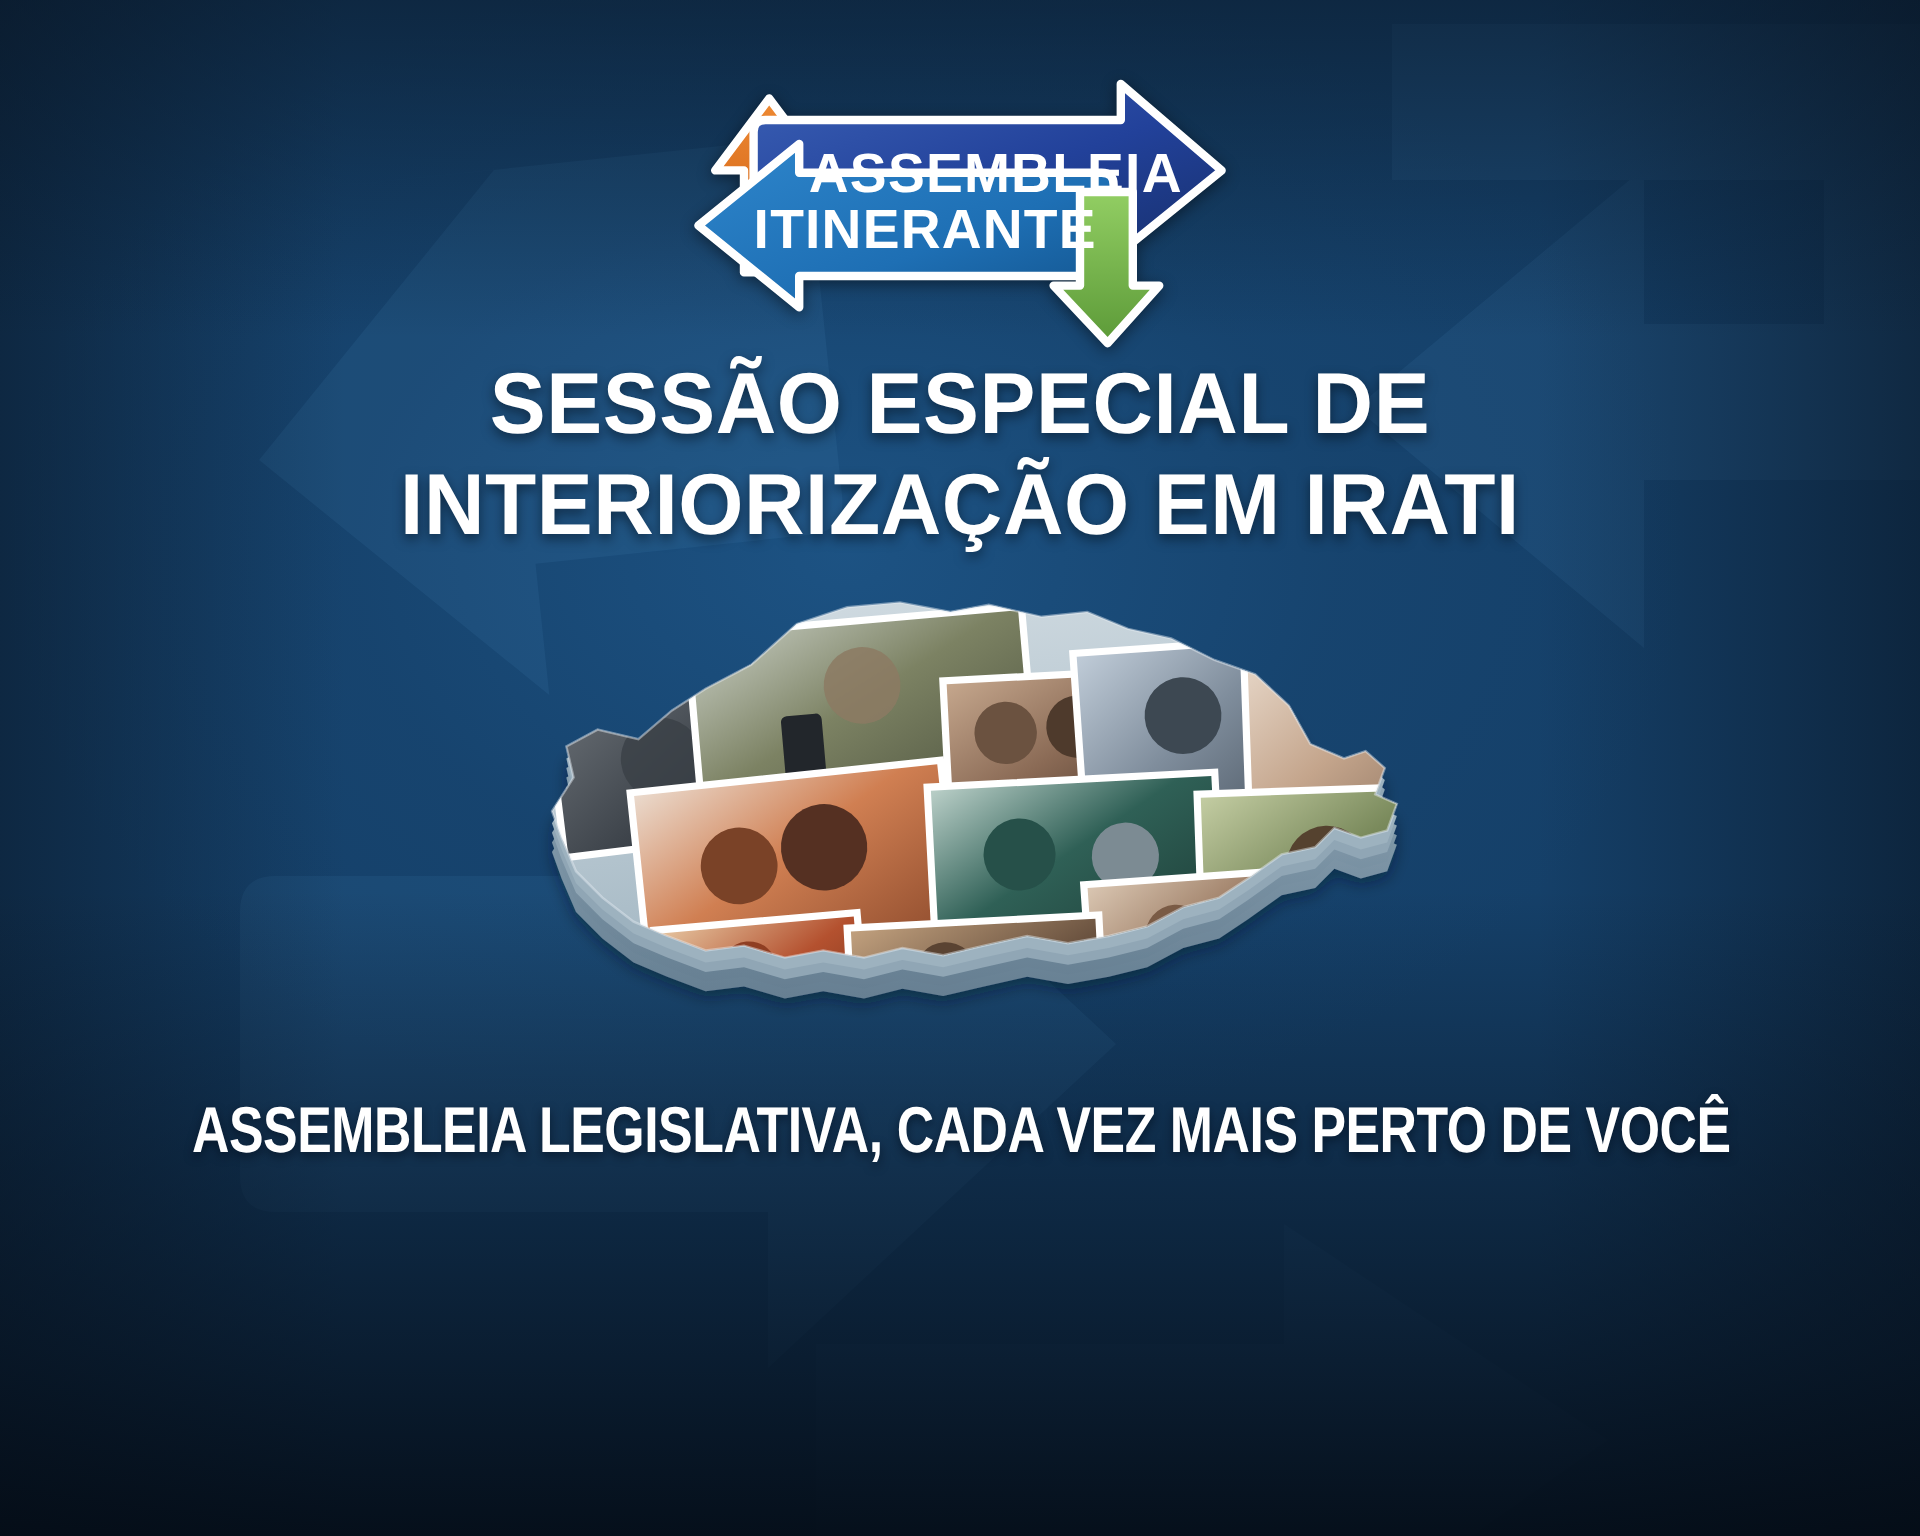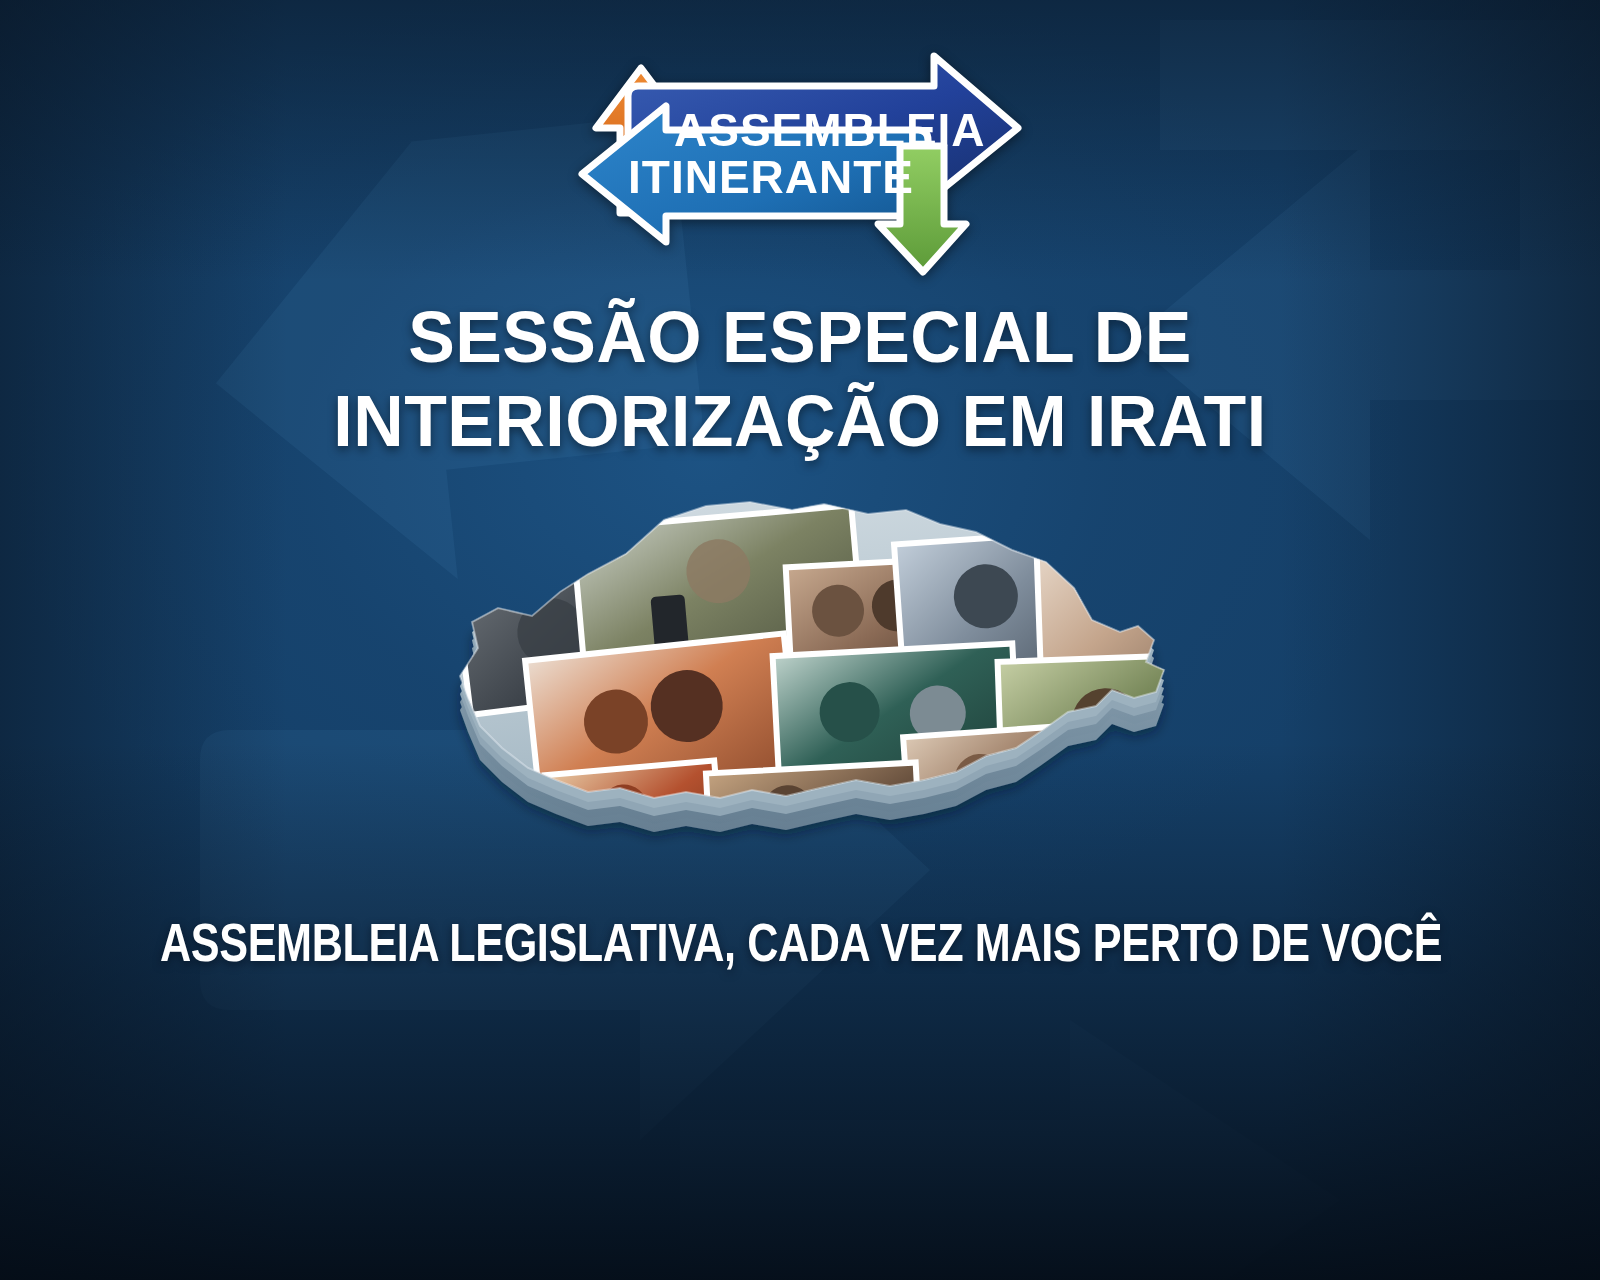--- a/index.html
+++ b/index.html
@@ -43,21 +43,21 @@
   .wm {
     position: absolute;
     opacity: 0.085;
   }
   .wm svg { display: block; }
 
   
   .logo {
     position: absolute;
     left: 566px;
-    top: 28px;
+    top: 42px;
     width: 470px;
     height: 250px;
   }
   .logo svg { display:block; width:100%; height:100%; filter: drop-shadow(0 3px 6px rgba(0,0,0,0.45)); }
   .logo-word {
     font-family: "Liberation Sans", "DejaVu Sans", sans-serif;
     font-weight: 700;
     fill: #ffffff;
     letter-spacing: 1px;
   }

